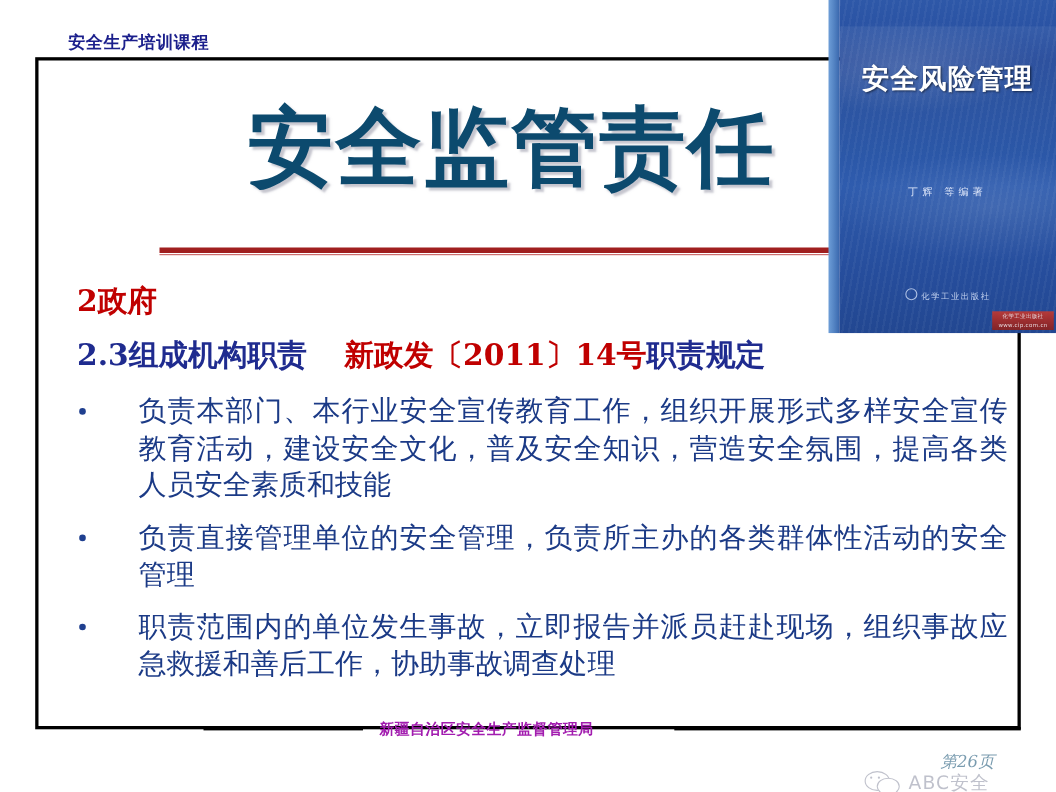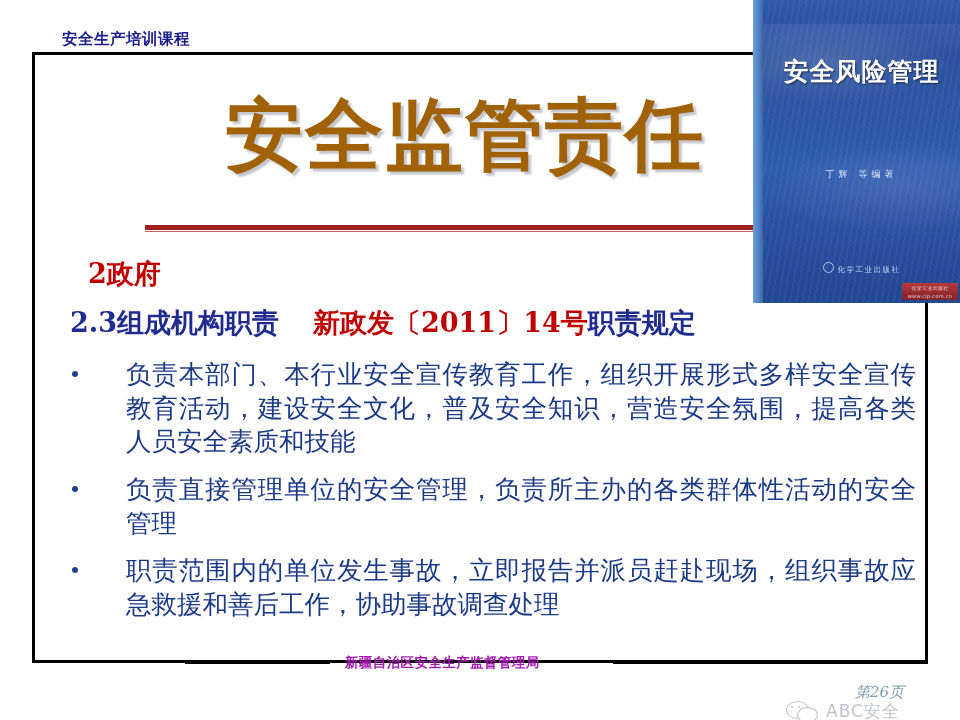--- a/index.html
+++ b/index.html
@@ -48,21 +48,21 @@
 
   
   .slide-title {
     position: absolute;
     left: 225px;
     top: 96px;
     font-family: "DejaVu Serif", serif;
     font-weight: bold;
     font-size: 78px;
     line-height: 1.0;
-    color: #a16207;
+    color: #0c4a6e;
     letter-spacing: 2px;
     text-shadow: 3px 3px 2px rgba(150,150,165,0.55);
     white-space: nowrap;
   }
 
   
   .title-rule {
     position: absolute;
     left: 145px;
     top: 224px;
@@ -192,21 +192,21 @@
     color: #ffe7e2;
     text-align: center;
     line-height: 8px;
     letter-spacing: 0.3px;
     padding-top: 1px;
   }
 
   
   .sec1 {
     position: absolute;
-    left: 88px;
+    left: 70px;
     top: 256px;
     font-family: "DejaVu Serif", serif;
     font-weight: bold;
     font-size: 27px;
     color: #c00000;
     white-space: nowrap;
   }
   .sec2 {
     position: absolute;
     left: 70px;

